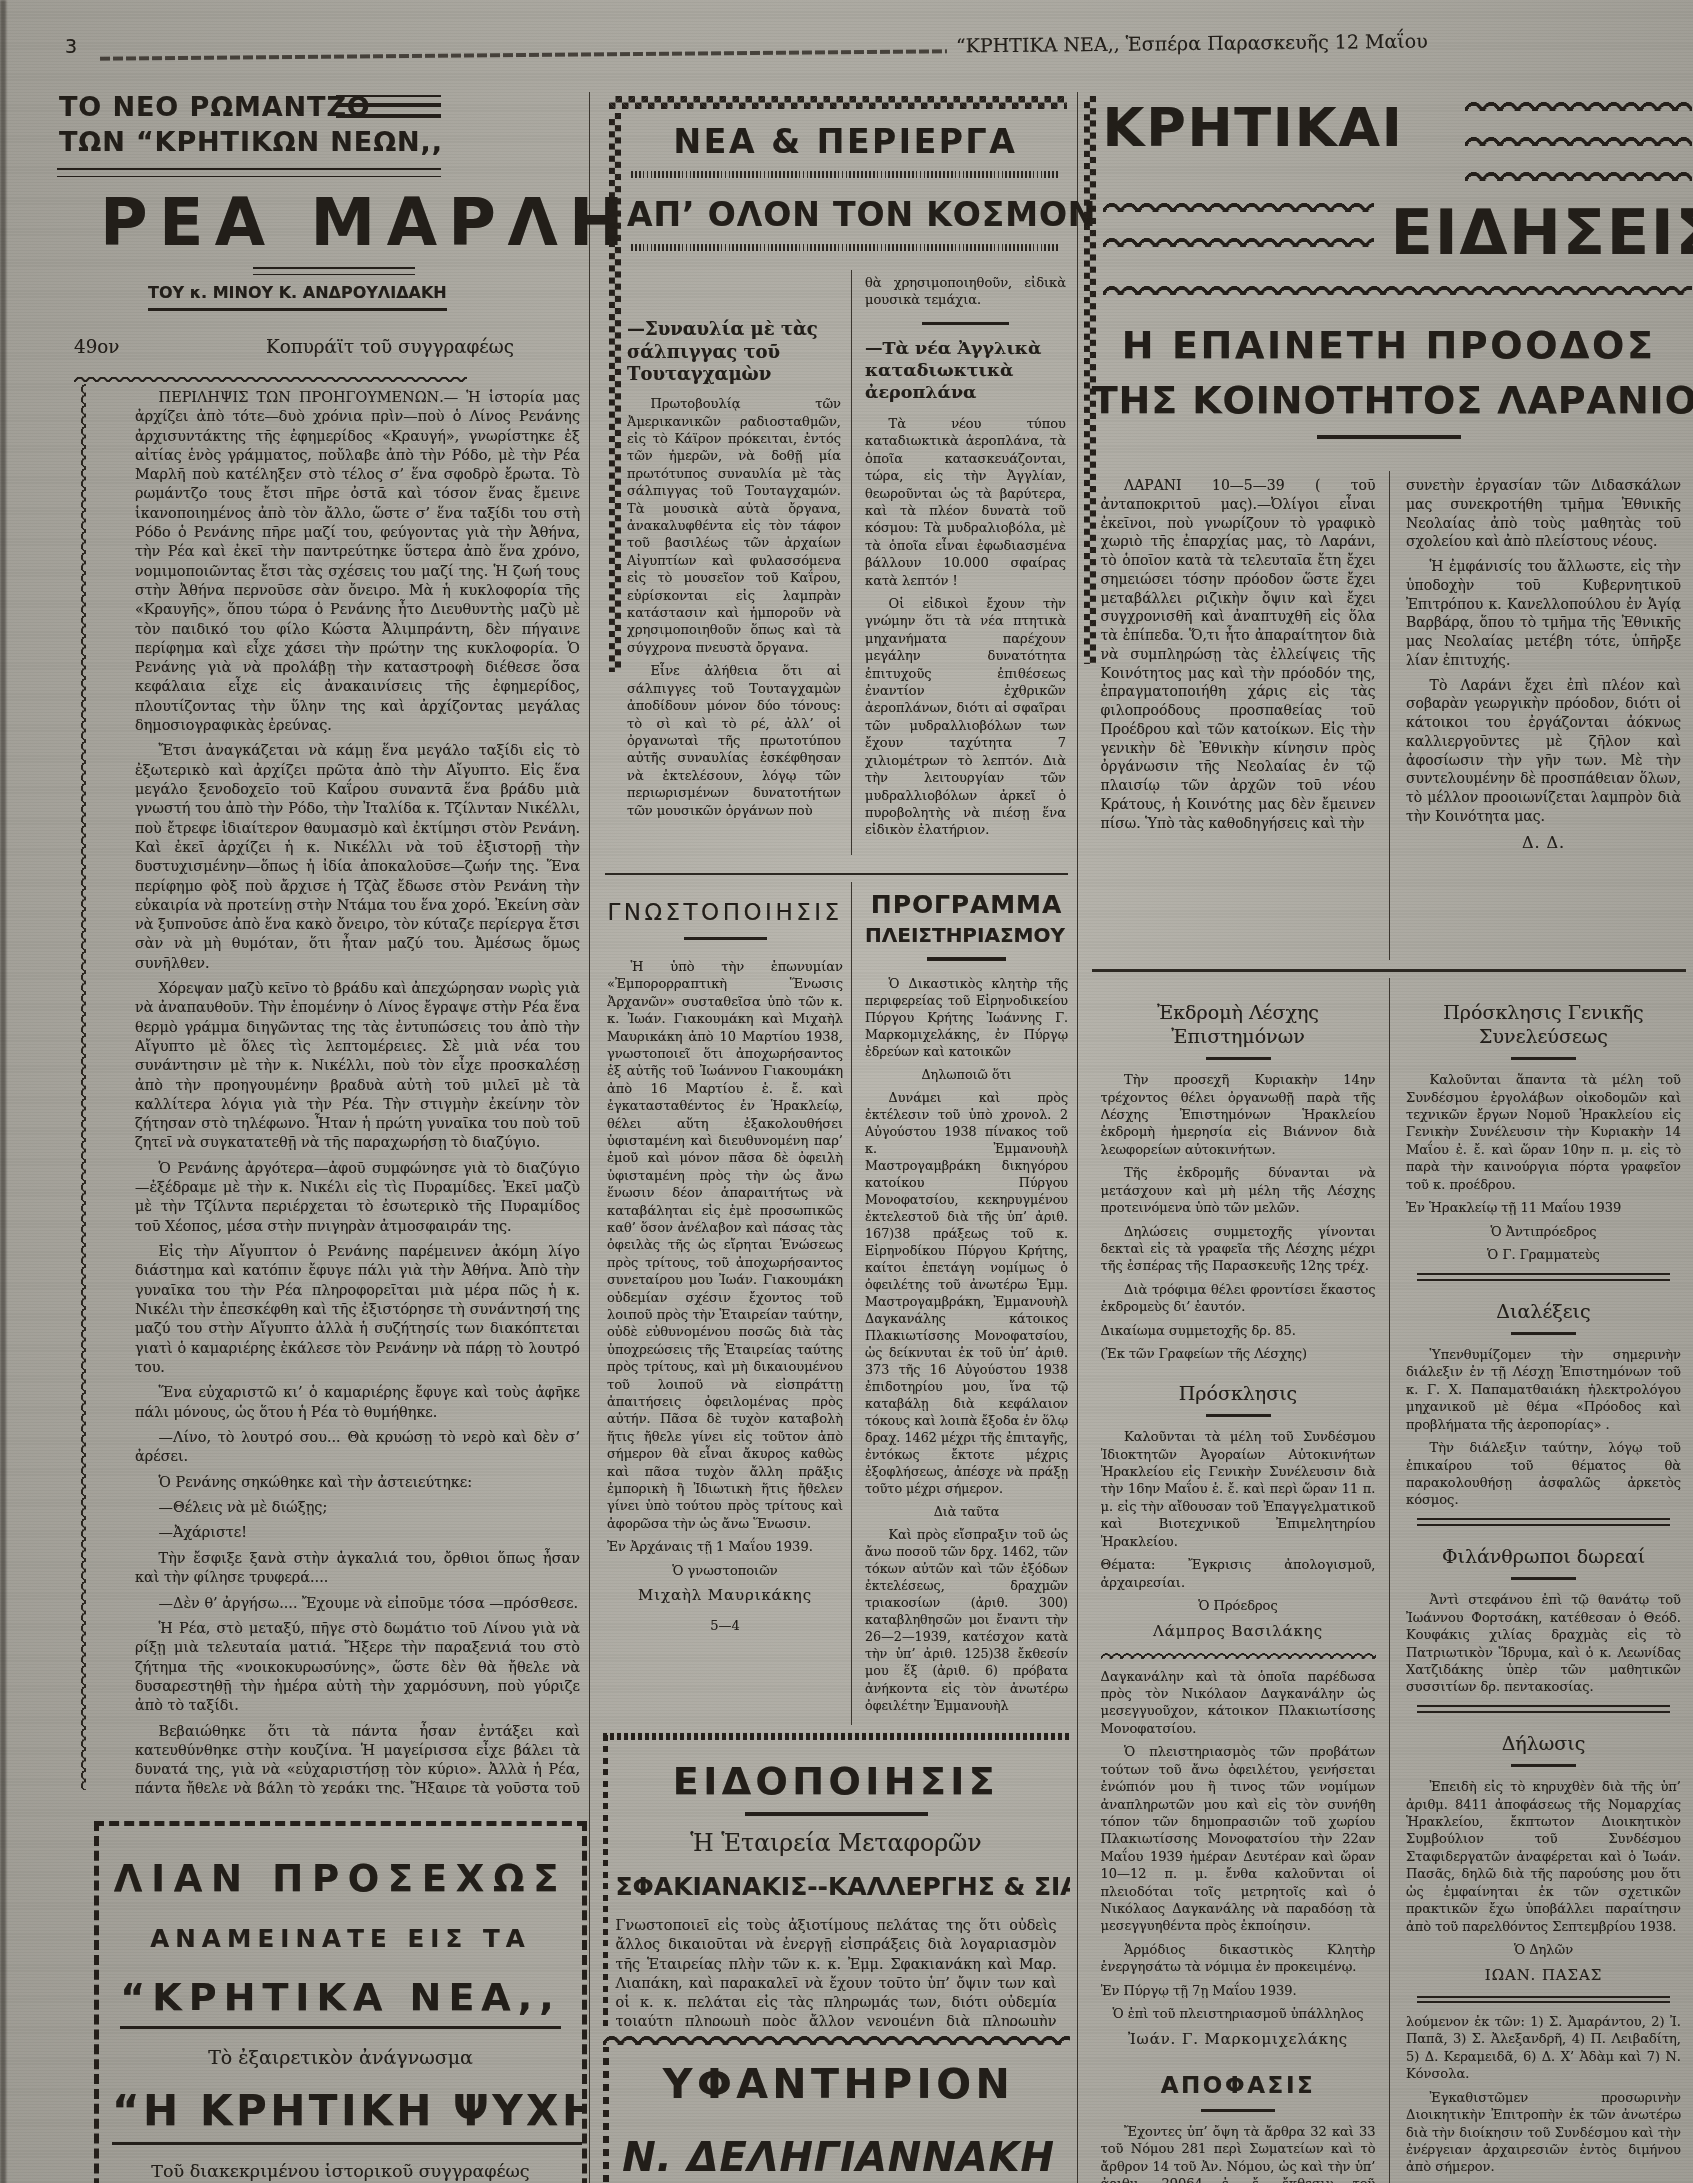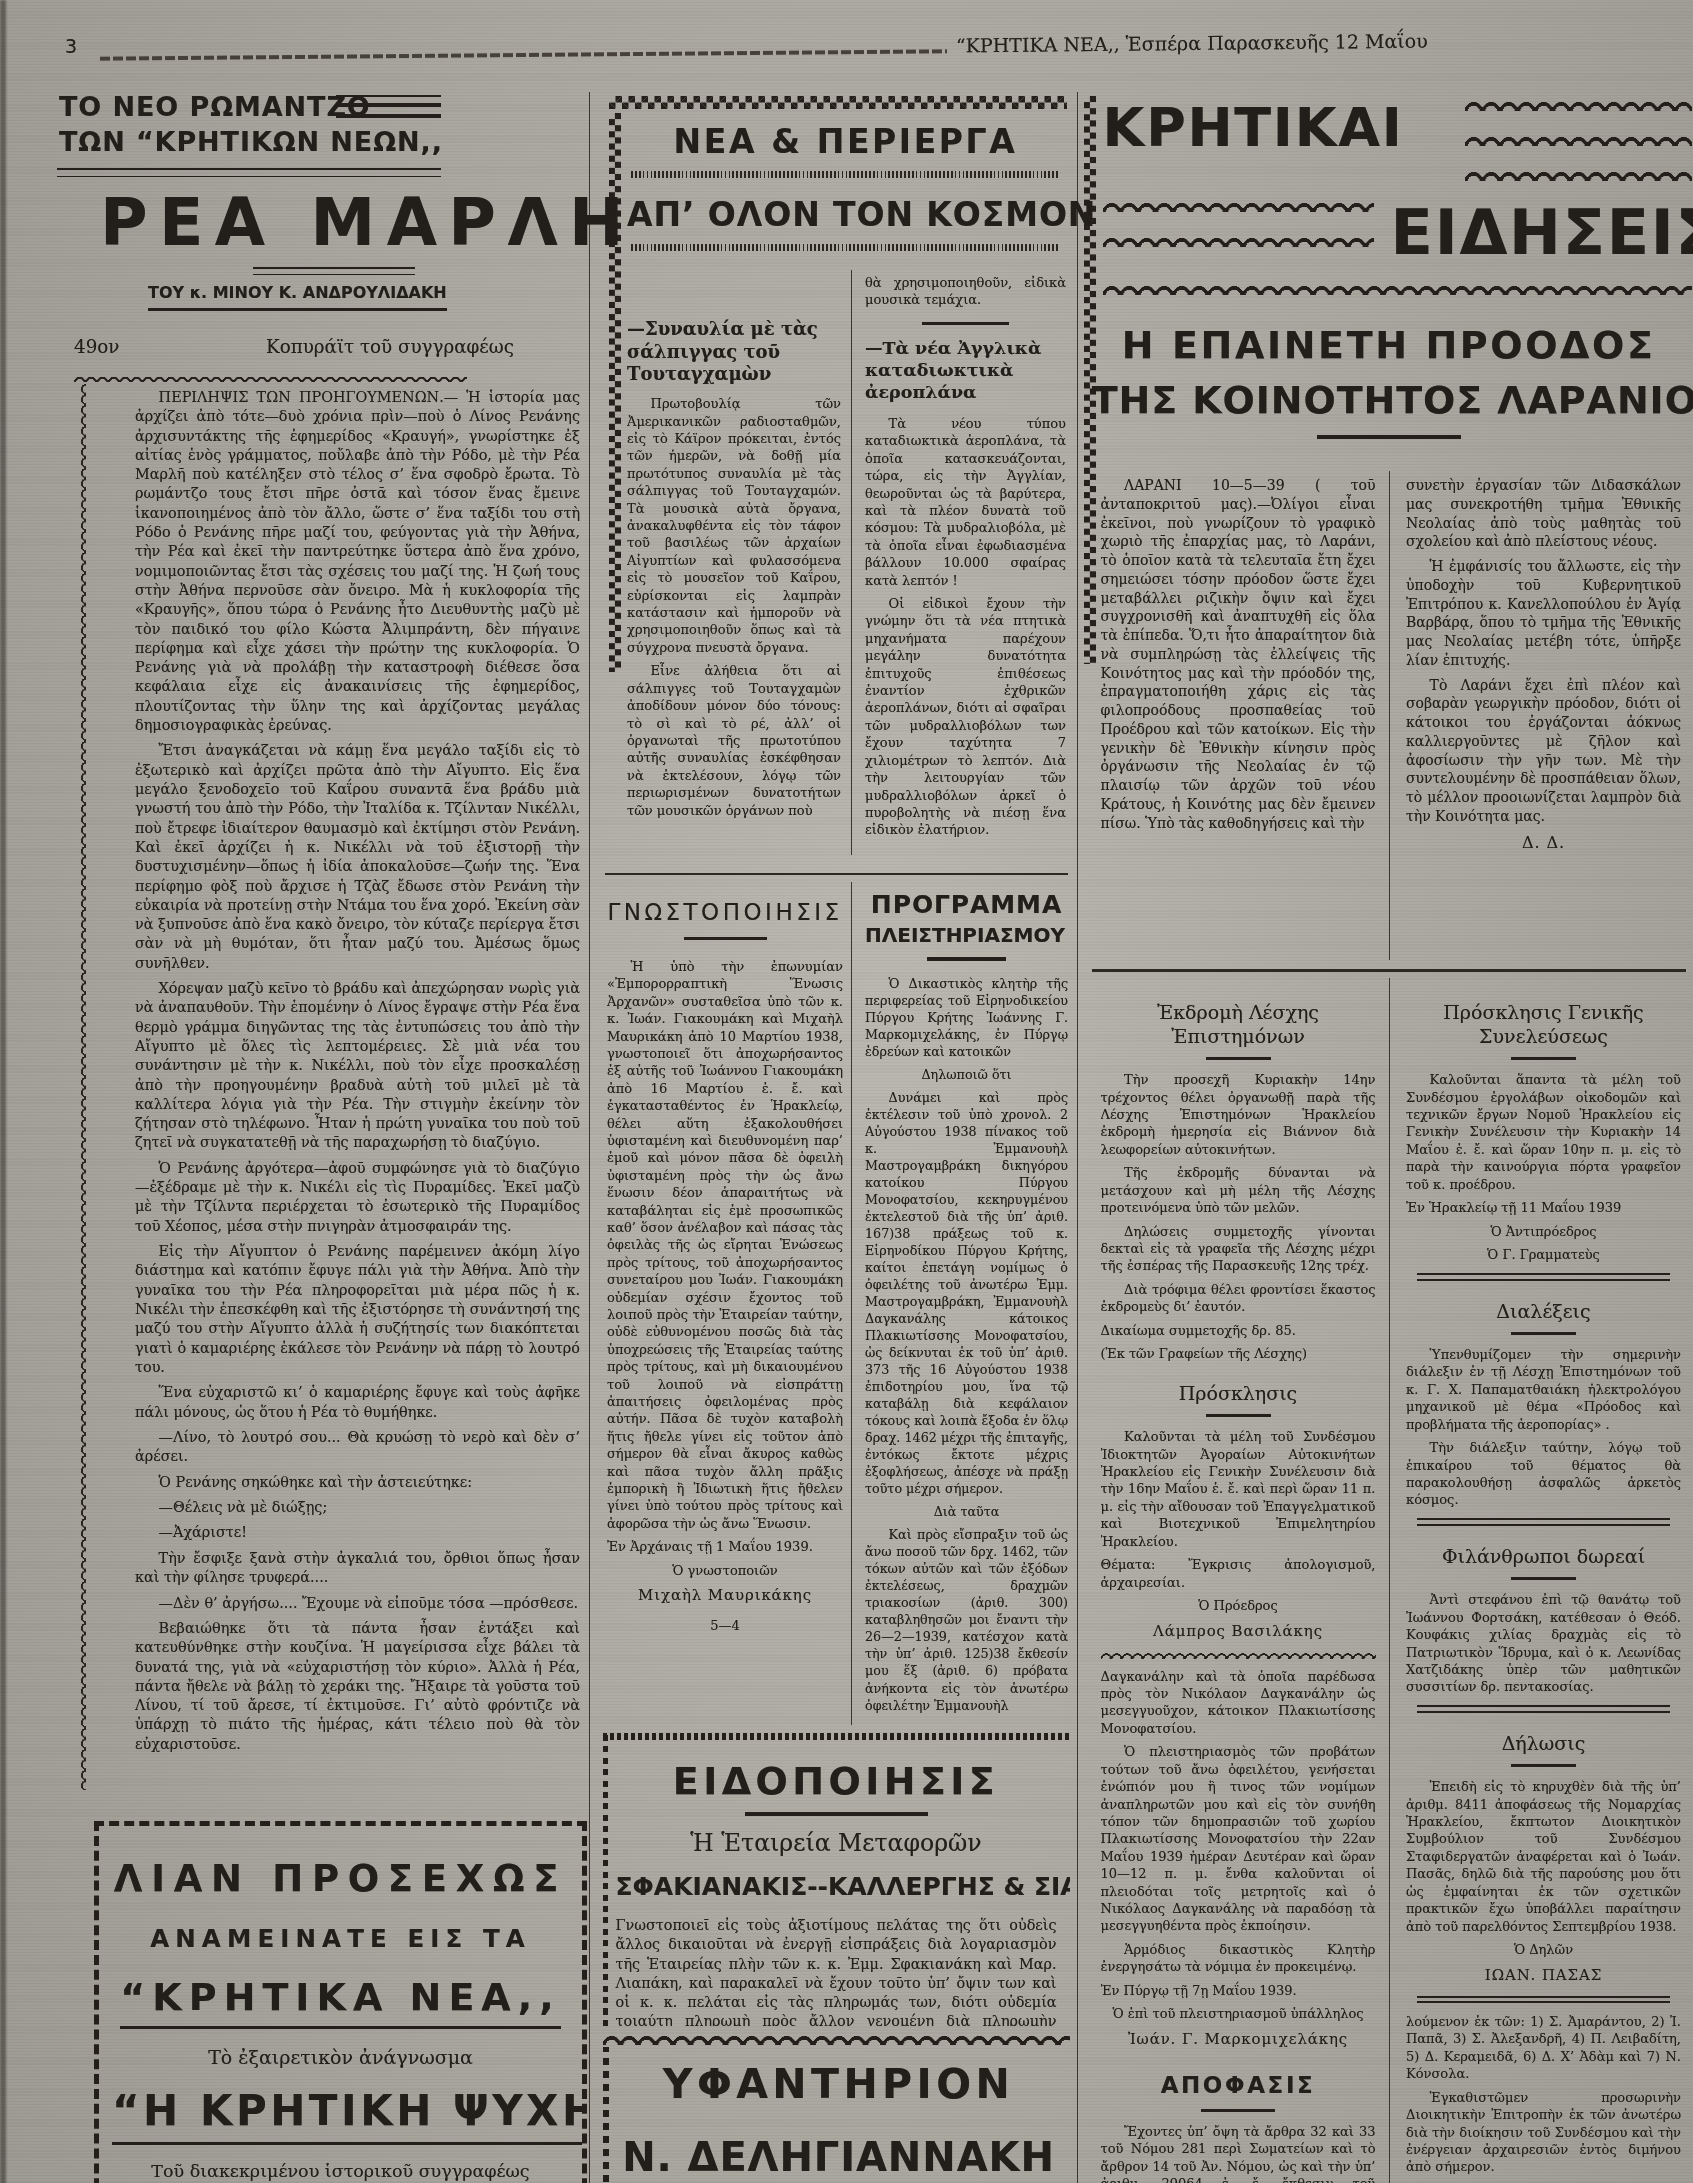--- a/index.html
+++ b/index.html
@@ -95,20 +95,21 @@
         <p>Χόρεψαν μαζὺ κεῖνο τὸ βράδυ καὶ ἀπεχώρησαν νωρὶς γιὰ νὰ ἀναπαυθοῦν. Τὴν ἑπομένην ὁ Λίνος ἔγραψε στὴν Ρέα ἕνα θερμὸ γράμμα διηγῶντας της τὰς ἐντυπώσεις του ἀπὸ τὴν Αἴγυπτο μὲ ὅλες τὶς λεπτομέρειες. Σὲ μιὰ νέα του συνάντησιν μὲ τὴν κ. Νικέλλι, ποὺ τὸν εἶχε προσκαλέσῃ ἀπὸ τὴν προηγουμένην βραδυὰ αὐτὴ τοῦ μιλεῖ μὲ τὰ καλλίτερα λόγια γιὰ τὴν Ρέα. Τὴν στιγμὴν ἐκείνην τὸν ζήτησαν στὸ τηλέφωνο. Ἦταν ἡ πρώτη γυναῖκα του ποὺ τοῦ ζητεῖ νὰ συγκατατεθῇ νὰ τῆς παραχωρήσῃ τὸ διαζύγιο.</p>
         <p>Ὁ Ρενάνης ἀργότερα—ἀφοῦ συμφώνησε γιὰ τὸ διαζύγιο—ἐξέδραμε μὲ τὴν κ. Νικέλι εἰς τὶς Πυραμίδες. Ἐκεῖ μαζὺ μὲ τὴν Τζίλντα περιέρχεται τὸ ἐσωτερικὸ τῆς Πυραμίδος τοῦ Χέοπος, μέσα στὴν πνιγηρὰν ἀτμοσφαιράν της.</p>
         <p>Εἰς τὴν Αἴγυπτον ὁ Ρενάνης παρέμεινεν ἀκόμη λίγο διάστημα καὶ κατόπιν ἔφυγε πάλι γιὰ τὴν Ἀθήνα. Ἀπὸ τὴν γυναῖκα του τὴν Ρέα πληροφορεῖται μιὰ μέρα πῶς ἡ κ. Νικέλι τὴν ἐπεσκέφθη καὶ τῆς ἐξιστόρησε τὴ συνάντησή της μαζύ του στὴν Αἴγυπτο ἀλλὰ ἡ συζήτησίς των διακόπτεται γιατὶ ὁ καμαριέρης ἐκάλεσε τὸν Ρενάνην νὰ πάρῃ τὸ λουτρό του.</p>
         <p>Ἕνα εὐχαριστῶ κι’ ὁ καμαριέρης ἔφυγε καὶ τοὺς ἀφῆκε πάλι μόνους, ὡς ὅτου ἡ Ρέα τὸ θυμήθηκε.</p>
         <p>—Λίνο, τὸ λουτρό σου... Θὰ κρυώσῃ τὸ νερὸ καὶ δὲν σ’ ἀρέσει.</p>
         <p>Ὁ Ρενάνης σηκώθηκε καὶ τὴν ἀστειεύτηκε:</p>
         <p>—Θέλεις νὰ μὲ διώξῃς;</p>
         <p>—Ἀχάριστε!</p>
         <p>Τὴν ἔσφιξε ξανὰ στὴν ἀγκαλιά του, ὄρθιοι ὅπως ἦσαν καὶ τὴν φίλησε τρυφερά....</p>
         <p>—Δὲν θ’ ἀργήσω.... Ἔχουμε νὰ εἰποῦμε τόσα —πρόσθεσε.</p>
+        <p>Ἡ Ρέα, στὸ μεταξύ, πῆγε στὸ δωμάτιο τοῦ Λίνου γιὰ νὰ ρίξῃ μιὰ τελευταία ματιά. Ἤξερε τὴν παραξενιά του στὸ ζήτημα τῆς «νοικοκυρωσύνης», ὥστε δὲν θὰ ἤθελε νὰ δυσαρεστηθῇ τὴν ἡμέρα αὐτὴ τὴν χαρμόσυνη, ποὺ γύριζε ἀπὸ τὸ ταξίδι.</p>
         <p>Βεβαιώθηκε ὅτι τὰ πάντα ἦσαν ἐντάξει καὶ κατευθύνθηκε στὴν κουζίνα. Ἡ μαγείρισσα εἶχε βάλει τὰ δυνατά της, γιὰ νὰ «εὐχαριστήσῃ τὸν κύριο». Ἀλλὰ ἡ Ρέα, πάντα ἤθελε νὰ βάλῃ τὸ χεράκι της. Ἤξαιρε τὰ γοῦστα τοῦ Λίνου, τί τοῦ ἄρεσε, τί ἐκτιμοῦσε. Γι’ αὐτὸ φρόντιζε νὰ ὑπάρχῃ τὸ πιάτο τῆς ἡμέρας, κάτι τέλειο ποὺ θὰ τὸν εὐχαριστοῦσε.</p>
       </div>
   </div>
 
   <div class="abs ov" style="left:46px;top:1734px;width:493px;height:799px;border:5.2px dashed #241f1a;padding:17.5px 13px;box-sizing:border-box;text-align:center;">
     <div class="sans b" style="font-size:37px;letter-spacing:8.7px;margin-top:13px;">ΛΙΑΝ ΠΡΟΣΕΧΩΣ</div>
     <div class="sans b" style="font-size:24.5px;letter-spacing:6.1px;margin-top:24px;">ΑΝΑΜΕΙΝΑΤΕ ΕΙΣ ΤΑ</div>
     <div class="sans b" style="font-size:38px;letter-spacing:7px;margin-top:22px;border-bottom:3.1px solid #241f1a;display:inline-block;padding-bottom:7px;">“ΚΡΗΤΙΚΑ ΝΕΑ,,</div>
     <div style="font-size:19px;margin-top:17.5px;">Τὸ ἐξαιρετικὸν ἀνάγνωσμα</div>
     <div class="sans b" style="font-size:42px;letter-spacing:3.5px;margin-top:17.5px;border-bottom:3.1px solid #241f1a;display:inline-block;padding-bottom:7.9px;white-space:nowrap;">“Η ΚΡΗΤΙΚΗ ΨΥΧΗ,,</div>
@@ -186,21 +187,21 @@
       <div class="sans b" style="font-size:25px;white-space:nowrap;">ΣΦΑΚΙΑΝΑΚΙΣ--ΚΑΛΛΕΡΓΗΣ &amp; ΣΙΑ</div>
       <div class="j" style="font-size:14.4px;line-height:1.33;margin-top:15.7px;text-align:justify;">Γνωστοποιεῖ εἰς τοὺς ἀξιοτίμους πελάτας της ὅτι οὐδεὶς ἄλλος δικαιοῦται νὰ ἐνεργῇ εἰσπράξεις διὰ λογαριασμὸν τῆς Ἑταιρείας πλὴν τῶν κ. κ. Ἐμμ. Σφακιανάκη καὶ Μαρ. Λιαπάκη, καὶ παρακαλεῖ νὰ ἔχουν τοῦτο ὑπ’ ὄψιν των καὶ οἱ κ. κ. πελάται εἰς τὰς πληρωμάς των, διότι οὐδεμία τοιαύτη πληρωμὴ πρὸς ἄλλον γενομένη διὰ πληρωμὴν λογαριασμοῦ θέλει ἀναγνωρίσῃ.</div>
     </div>
   </div>
 
   <div class="abs ov" style="left:6.5px;top:1947px;width:467px;height:616px;">
     <div class="abs scallop-thick" style="left:0;top:0;width:467px;height:12.2px;"></div>
     <div class="abs" style="left:0;top:13px;width:6.1px;height:603px;background:repeating-linear-gradient(0deg,#241f1a 0 7px,transparent 7px 13px);"></div>
     <div class="c" style="position:absolute;left:17.5px;top:26px;width:437px;">
       <div class="sans b" style="font-size:41px;letter-spacing:4.4px;">ΥΦΑΝΤΗΡΙΟΝ</div>
-      <div class="sans b" style="font-size:40px;letter-spacing:0.9px;margin-top:26px;white-space:nowrap;">Ν. ΔΕΛΗΓΙΑΝΝΑΚΗ</div>
+      <div class="sans b" style="font-size:40px;letter-spacing:0.9px;margin-top:26px;white-space:nowrap;font-style:italic;">Ν. ΔΕΛΗΓΙΑΝΝΑΚΗ</div>
 
     </div>
   </div>
 </div>
 
 <div class="abs txt" style="left:1083px;top:87px;width:610px;height:2563px;">
 
   <div class="abs diam-v" style="left:0.9px;top:8.7px;width:12.2px;height:568px;"></div>
 
   <div class="abs" style="left:19.6px;top:8.7px;width:589px;height:218px;">

